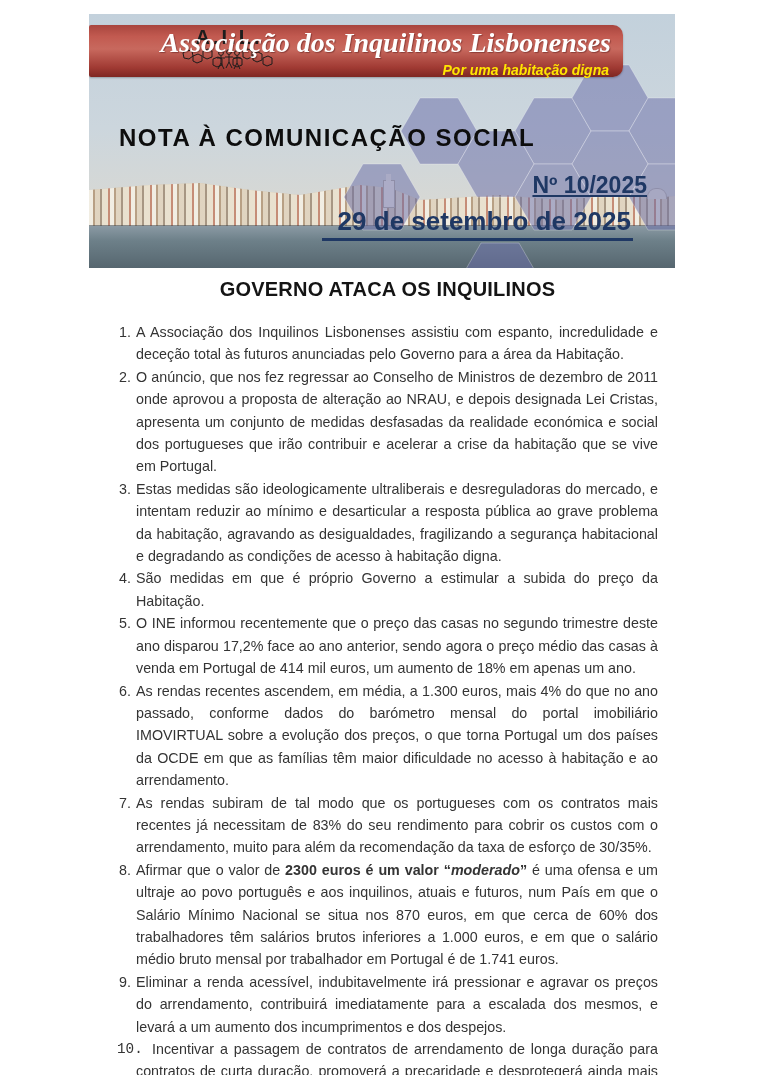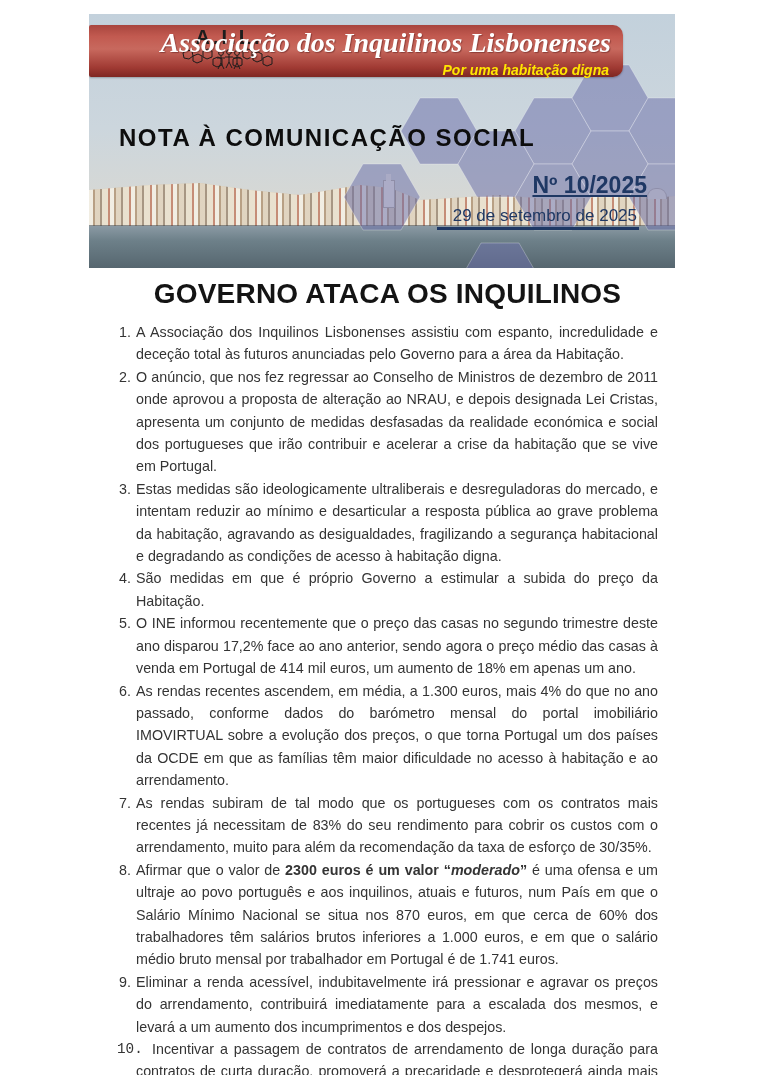--- a/index.html
+++ b/index.html
@@ -56,28 +56,28 @@
   
   .kicker{
     position:absolute;left:30px;top:110px;font-weight:bold;font-size:24px;
     letter-spacing:1.5px;color:#0d0d0d;white-space:nowrap;
   }
   .doc-number{
     position:absolute;right:28px;top:158px;font-weight:bold;font-size:23px;
     color:#1f3864;white-space:nowrap;text-decoration:underline;
   }
   .doc-date{
-    position:absolute;right:36px;top:192px;font-weight:normal;font-size:17px;
+    position:absolute;right:42px;top:192px;font-weight:bold;font-size:26px;
     color:#1f3864;white-space:nowrap;
     border-bottom:3px solid #1f3864;padding:0 2px 1px 16px;
   }
   
   .doc-title{
     position:absolute;left:117px;top:278px;width:541px;text-align:center;
-    font-weight:bold;font-size:28px;color:#141414;letter-spacing:0.2px;white-space:nowrap;
+    font-weight:bold;font-size:20px;color:#141414;letter-spacing:0.2px;white-space:nowrap;
   }
   .items{
     position:absolute;left:117px;top:321px;width:541px;
     font-size:14.3px;line-height:22.4px;color:#343434;
   }
   .item{position:relative;padding-left:19px;text-align:justify;}
   .item .num{position:absolute;left:0;top:0;width:14px;text-align:right;}
   .item.wide .num{width:22px;text-align:left;font-family:Liberation Mono, monospace;}
   .item .body{display:block;}
   .item.wide .body{text-indent:16px;}

